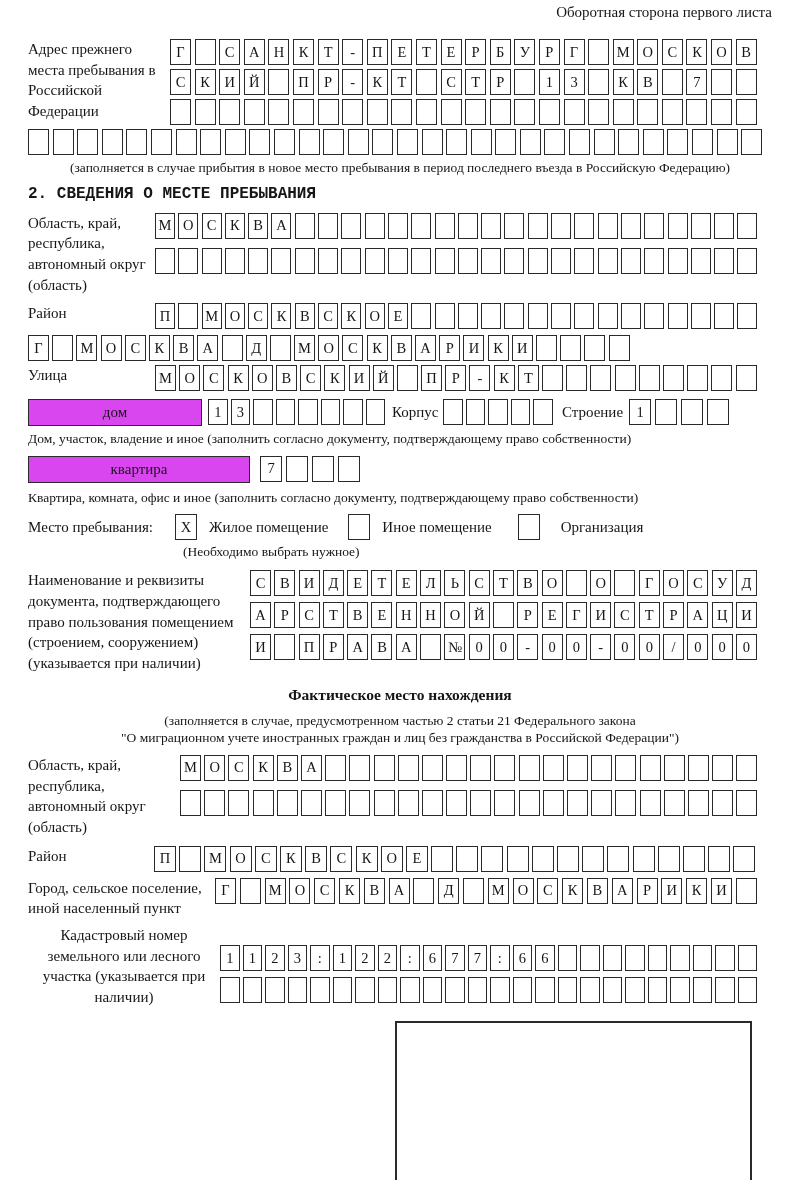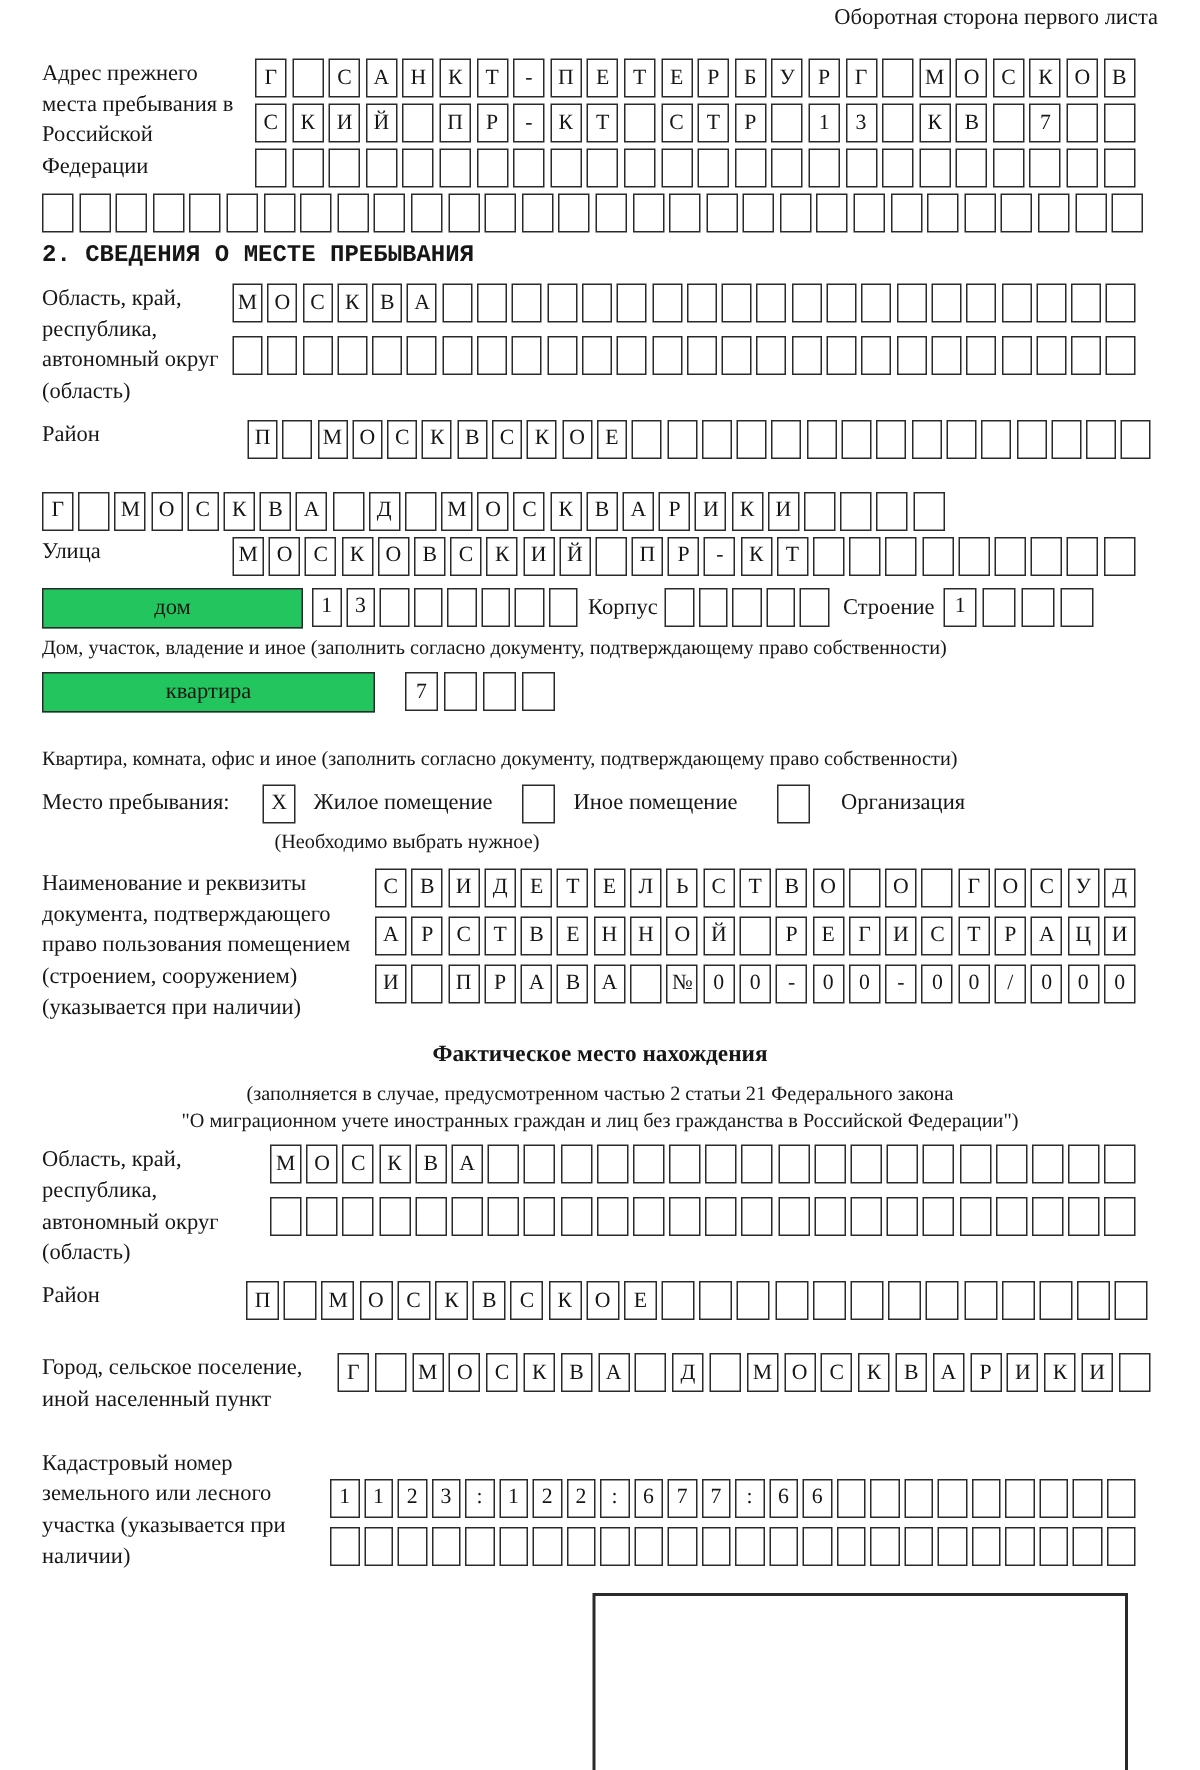--- a/index.html
+++ b/index.html
@@ -48,42 +48,42 @@
   .c-s2{--bw:20px;--g:3.3px;}
   .c-s2w{--bw:21px;--g:3.2px;}
   .c-doc{--bw:21px;--g:3.3px;}
   .c-a1{--bw:21px;--g:3.2px;}
   .c-a2{--bw:22px;--g:3.2px;}
   .c-a3{--bw:21px;--g:3.8px;}
   .c-cad{--bw:19.5px;--g:3px;}
   .c-house{--bw:19.5px;--g:3px;}
   .c-str{--bw:22px;--g:4px;}
   .mb4{margin-bottom:4px;}
-  .mb6{margin-bottom:22px;gap:10px;}
+  .mb6{margin-bottom:6px;}
   .mb8{margin-bottom:8px;}
   .mb10{margin-bottom:10px;}
   .gap9 > .cells{margin-bottom:9px;}
   .gap6 > .cells{margin-bottom:6px;}
   .cap{font-size:13.5px;line-height:1.3;}
   .center{text-align:center;}
   .h2{
     text-align:left;font-weight:bold;font-size:16px;
     margin:6px 0 10px 0;
     font-family:Liberation Mono, monospace;
   }
   .h3{
     text-align:center;font-weight:bold;font-size:15.5px;
     margin:12px 0 8px 0;
   }
   .wide-box{
     box-sizing:border-box;
     border:1.6px solid #2a2a2a;
     height:27px;
     display:flex;align-items:center;justify-content:center;
-    font-size:15px;flex:none;background:#22c55e;
+    font-size:15px;flex:none;background:#d946ef;
   }
   .inline-lbl{font-size:15px;align-self:center;flex:none;}
   .cb{width:22px;height:26px;flex:none;}
   .stay{align-items:center;font-size:15px;}
   .note{font-size:13.5px;margin-left:155px;}
   .stamp-box{
     box-sizing:border-box;
     width:357px;height:175px;
     border:2px solid #2a2a2a;
     margin-left:367px;
@@ -205,20 +205,21 @@
       <span class="box"></span>
       <span class="box"></span>
       <span class="box"></span>
       <span class="box"></span>
       <span class="box"></span>
       <span class="box"></span>
       <span class="box"></span>
       <span class="box"></span>
       <span class="box"></span>
     </div>
+  <div class="cap center mb8">(заполняется в случае прибытия в новое место пребывания в период последнего въезда в Российскую Федерацию)</div>
 
   <div class="h2">2. СВЕДЕНИЯ О МЕСТЕ ПРЕБЫВАНИЯ</div>
 
   <div class="flex mb8">
     <div class="lbl w127">Область, край, республика, автономный округ (область)</div>
     <div class="col gap9">
       <div class="cells c-s2">
           <span class="box">М</span>
           <span class="box">О</span>
           <span class="box">С</span>
@@ -610,21 +611,21 @@
         <span class="box">В</span>
         <span class="box">А</span>
         <span class="box">Р</span>
         <span class="box">И</span>
         <span class="box">К</span>
         <span class="box">И</span>
         <span class="box"></span>
       </div>
   </div>
 
-  <div class="flex" style="margin-bottom:12px;">
+  <div class="flex" style="margin-bottom:12px;text-align:center;">
     <div class="lbl w192">Кадастровый номер земельного или лесного участка (указывается при наличии)</div>
     <div class="col gap6" style="margin-top:20px;">
       <div class="cells c-cad">
           <span class="box">1</span>
           <span class="box">1</span>
           <span class="box">2</span>
           <span class="box">3</span>
           <span class="box">:</span>
           <span class="box">1</span>
           <span class="box">2</span>

